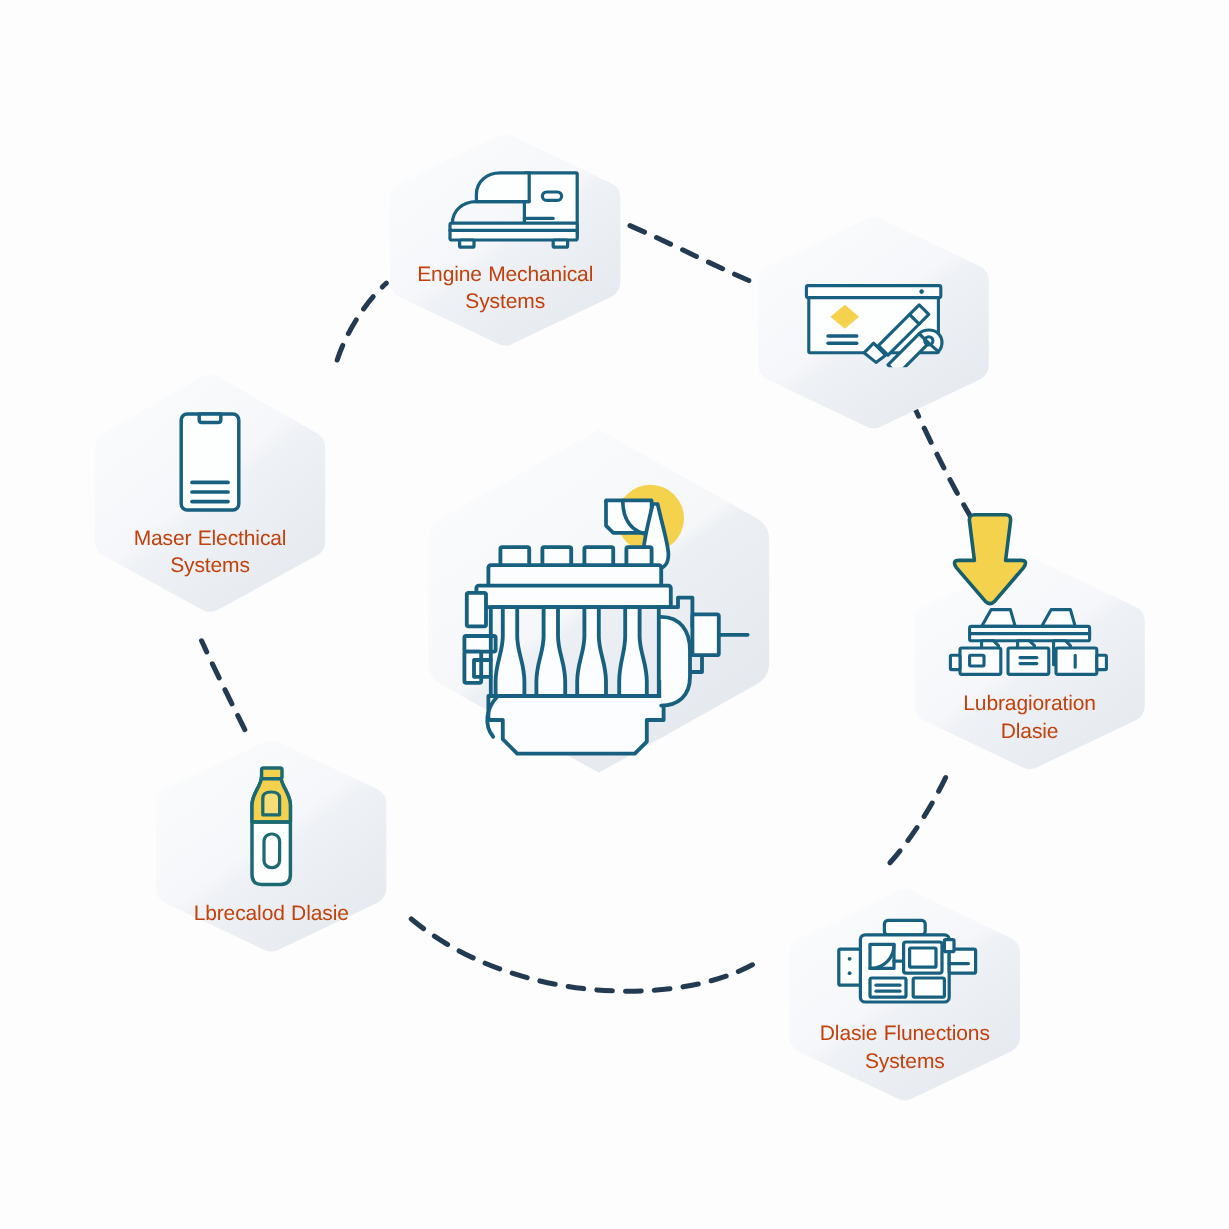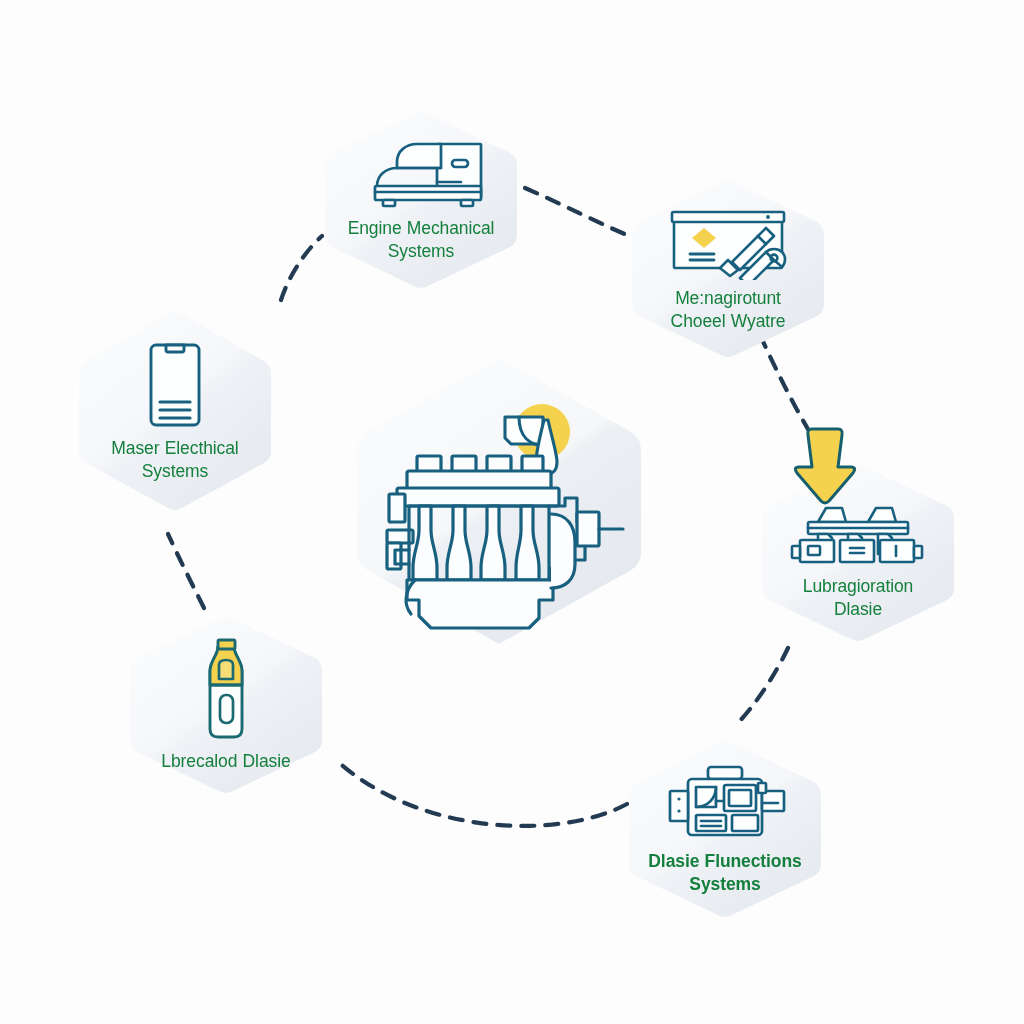--- a/index.html
+++ b/index.html
@@ -58,36 +58,36 @@
     align-items: center;
     justify-content: center;
     box-sizing: border-box;
   }
   .node-icon {
     display: block;
     margin: 0 auto;
   }
   .node-label {
     text-align: center;
-    color: #15803d;
+    color: #c2410c;
     font-size: 17.5px;
     line-height: 1.28;
     letter-spacing: -0.1px;
     width: 170px;
     margin-top: 7px;
     word-spacing: 0.5px;
   }
 
   
   #node-top       { left: 321px; top: 109px;  width: 200px; height: 182px; }
   #node-topright  { left: 628px; top: 178px;  width: 200px; height: 182px; }
   #node-left      { left: 75px;  top: 309px;  width: 200px; height: 204px; justify-content: flex-end; }
   #node-right     { left: 758px; top: 462px;  width: 200px; height: 182px; }
   #node-bottomleft{ left: 126px; top: 614px;  width: 200px; height: 182px; }
-  #node-bottomright{left: 625px; top: 738px;  width: 200px; height: 182px; font-weight: bold; }
+  #node-bottomright{left: 654px; top: 738px;  width: 200px; height: 182px; }
 
   #node-left .node-label { width: 186px; }
   #node-topright .node-label { width: 186px; }
 
   
   #hub {
     position: absolute;
     left: 353px;
     top: 354px;
     width: 292px;
@@ -263,24 +263,20 @@
 
             <path d="M 62 70 L 70 62 L 80 72 L 72 78 Z" transform="translate(-4,-8)"></path>
             <path d="M 70 56 L 96 30 L 104 38 L 78 64 Z"></path>
             <path d="M 96 30 L 104 22 L 112 30 L 104 38 Z"></path>
 
             <path d="M 78 72 L 104 46 L 112 54 L 86 80 Z"></path>
             <path d="M 104 46 C 108 42 116 42 120 46 C 124 50 124 57 120 61 L 112 54 Z"></path>
             <circle cx="112" cy="52" r="3.4" fill="none"></circle>
           </g>
         </svg>
-        <div class="node-label">
-          <div>Me:nagirotunt</div>
-          <div>Choeel Wyatre</div>
-        </div>
       </div>
     </div>
 
     <div class="hex" id="node-left">
       <svg class="hex-bg" viewBox="0 0 200 204" preserveAspectRatio="none">
         <path d="M 100 3 Q 104 3 107 5 L 189 52 Q 196 56 196 64 L 196 142 Q 196 150 189 154 L 107 199 Q 104 201 100 201 Q 96 201 93 199 L 11 154 Q 4 150 4 142 L 4 64 Q 4 56 11 52 L 93 5 Q 96 3 100 3 Z" fill="url(#hg1)"></path>
       </svg>
       <div class="hex-content">
         <svg class="node-icon" width="62" height="90" viewBox="0 0 62 90">
           <g fill="#fdfefe" stroke="#18607f" stroke-width="2.9" stroke-linejoin="round" stroke-linecap="round">

